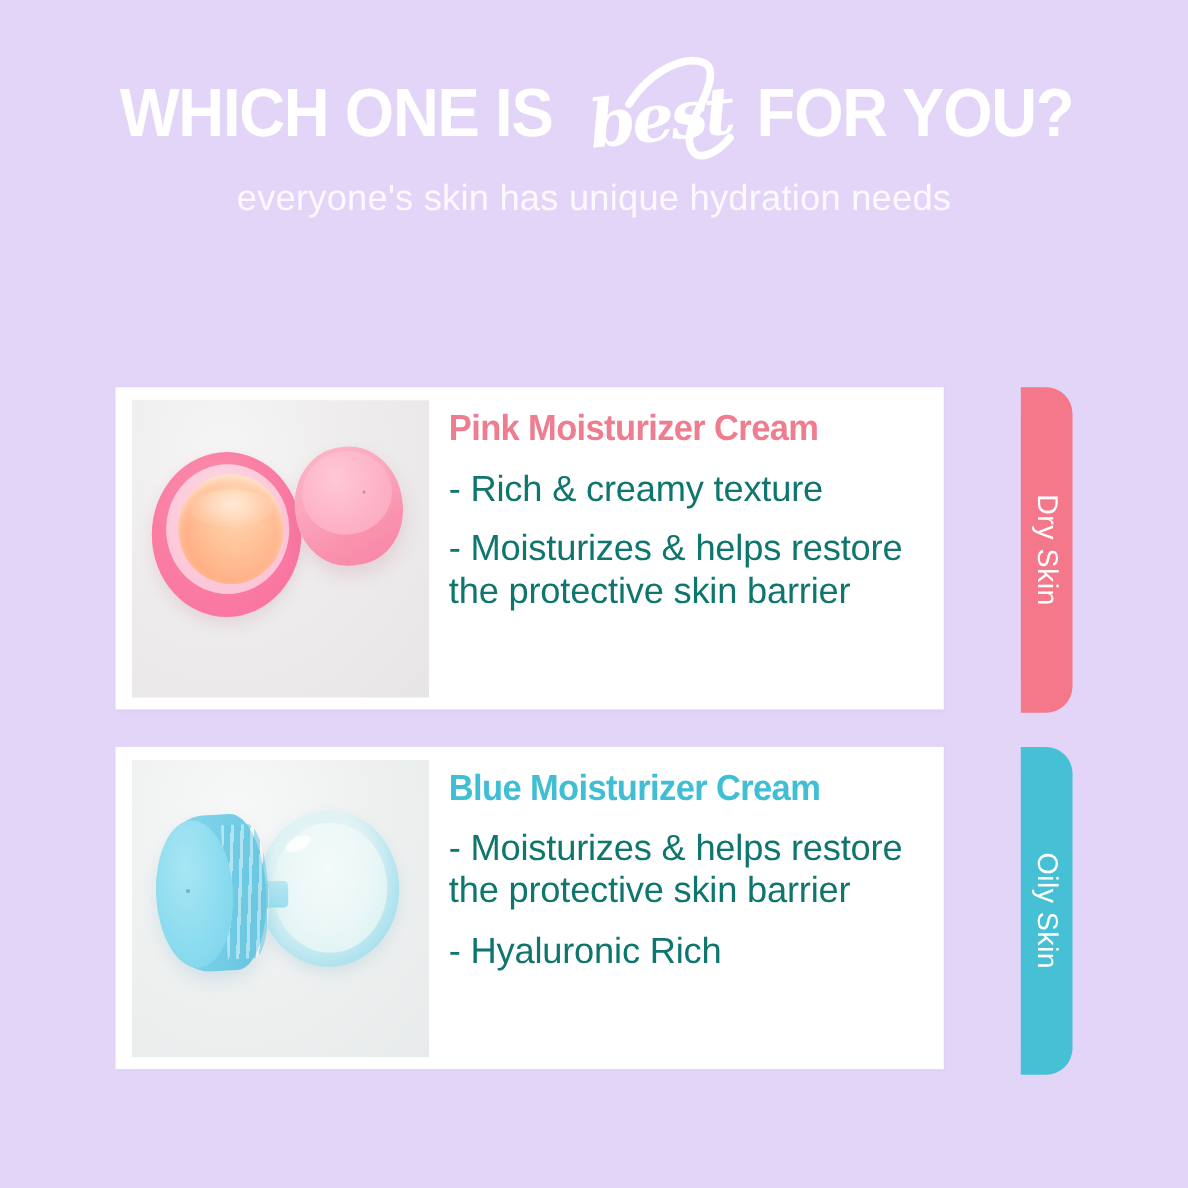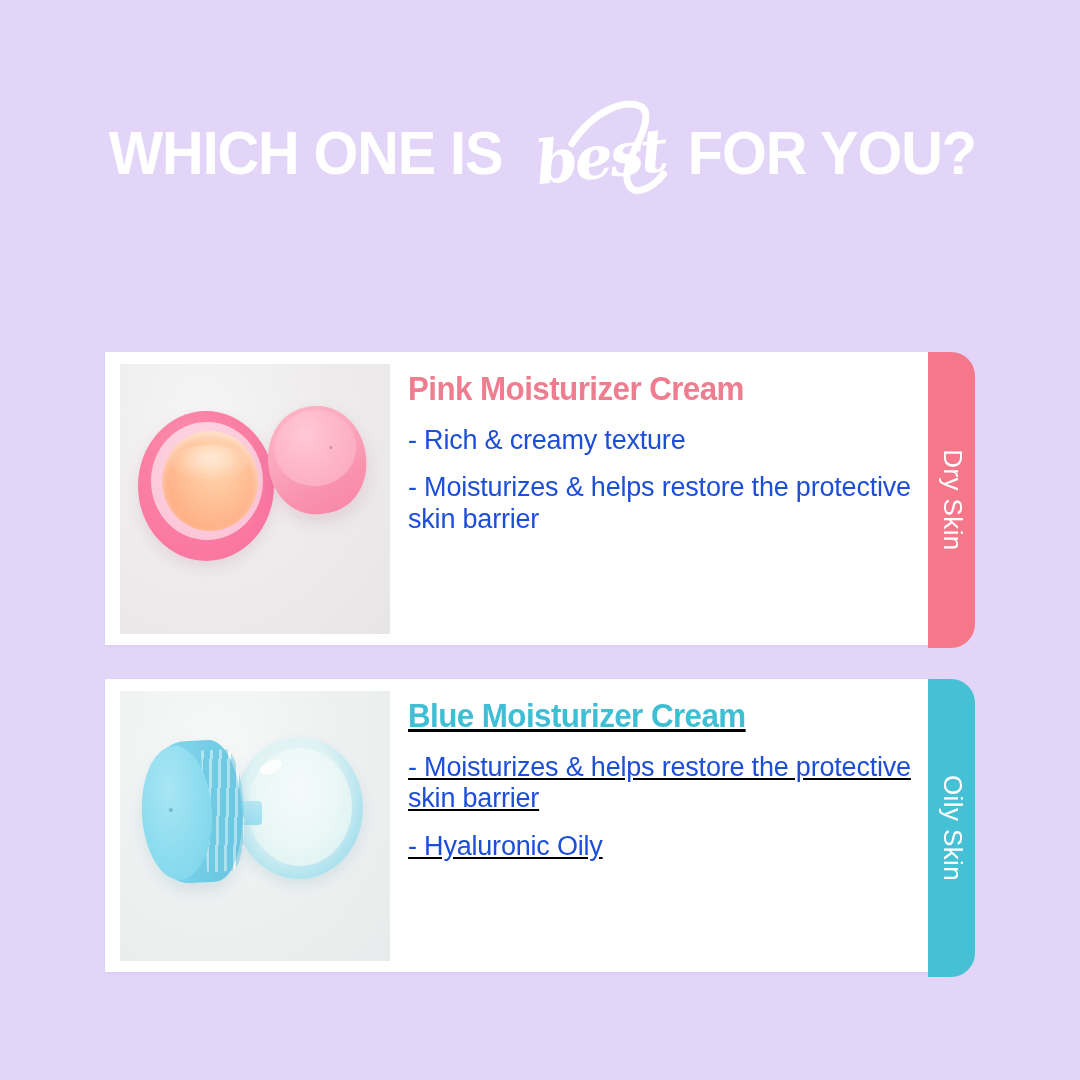--- a/index.html
+++ b/index.html
@@ -18,21 +18,21 @@
   
   .header {
     position: absolute;
     top: 0;
     left: 0;
     width: 1080px;
     text-align: center;
   }
   .headline {
     position: relative;
-    margin-top: 112px;
+    margin-top: 63px;
     height: 82px;
     color: #ffffff;
     white-space: nowrap;
     display: flex;
     align-items: center;
     justify-content: center;
     gap: 0px;
   }
   .headline-part {
     font-size: 62px;
@@ -68,27 +68,27 @@
     color: #fdfbff;
     letter-spacing: 0.2px;
     font-weight: 400;
     opacity: 0.96;
   }
 
   
   .card {
     position: absolute;
     left: 105px;
-    width: 823px;
+    width: 753px;
     background: #ffffff;
     display: flex;
     box-shadow: 0 1px 3px rgba(120, 95, 160, 0.08);
   }
   .card-pink { top: 352px; height: 293px; }
-  .card-blue { top: 679px; height: 293px; text-decoration: underline; }
+  .card-blue { top: 679px; height: 293px; }
 
   .thumb-wrap {
     width: 270px;
     height: 270px;
     margin: 12px 0 0 15px;
     flex: none;
     position: relative;
     overflow: hidden;
     background: #eceaea;
   }
@@ -105,23 +105,23 @@
     margin: 0 0 20px 0;
     letter-spacing: -0.6px;
     transform: scaleX(0.95);
     transform-origin: left center;
     white-space: nowrap;
   }
   .title-pink { color: #ef7d90; }
   .title-blue { color: #3fbed4; }
 
   .bullet {
-    font-size: 27px;
+    font-size: 33px;
     line-height: 1.16;
-    color: #1d4ed8;
+    color: #0f766e;
     margin: 0 0 16px 0;
     letter-spacing: -0.2px;
   }
   .bullet:last-child { margin-bottom: 0; }
 
   
   .side-tab {
     position: absolute;
     left: 928px;
     width: 47px;
@@ -289,20 +289,21 @@
   <div class="headline">
     <span class="headline-part">WHICH ONE IS</span>
     <span class="headline-script">
       <span>best</span>
       <svg class="flourish" viewBox="0 0 112 100" fill="none">
         <path d="M4 40 C30 8, 62 2, 76 10 C86 16, 78 34, 66 52 C56 68, 52 82, 58 90 C63 97, 78 94, 92 80" stroke="#ffffff" stroke-width="7" stroke-linecap="round" fill="none"></path>
       </svg>
     </span>
     <span class="headline-part">FOR YOU?</span>
   </div>
+  <div class="subtitle">everyone's skin has unique hydration needs</div>
 </div>
 
 <div class="card card-pink">
   <div class="thumb-wrap">
     <div class="jar-scene">
       <div class="jar-bg-pink"></div>
       <div class="pink-base"></div>
       <div class="pink-inner-ring"></div>
       <div class="pink-cream"></div>
       <div class="pink-lid">
@@ -332,18 +333,18 @@
       <div class="blue-lid">
         <div class="blue-lid-ridges"></div>
         <div class="blue-lid-face"></div>
         <div class="blue-lid-dot"></div>
       </div>
     </div>
   </div>
   <div class="card-body">
     <div class="card-title title-blue">Blue Moisturizer Cream</div>
     <p class="bullet">- Moisturizes &amp; helps restore the protective skin barrier</p>
-    <p class="bullet">- Hyaluronic Oily</p>
+    <p class="bullet">- Hyaluronic Rich</p>
   </div>
 </div>
 <div class="side-tab tab-blue">
   <span class="side-tab-label">Oily Skin</span>
 </div>
 
 </body></html>

